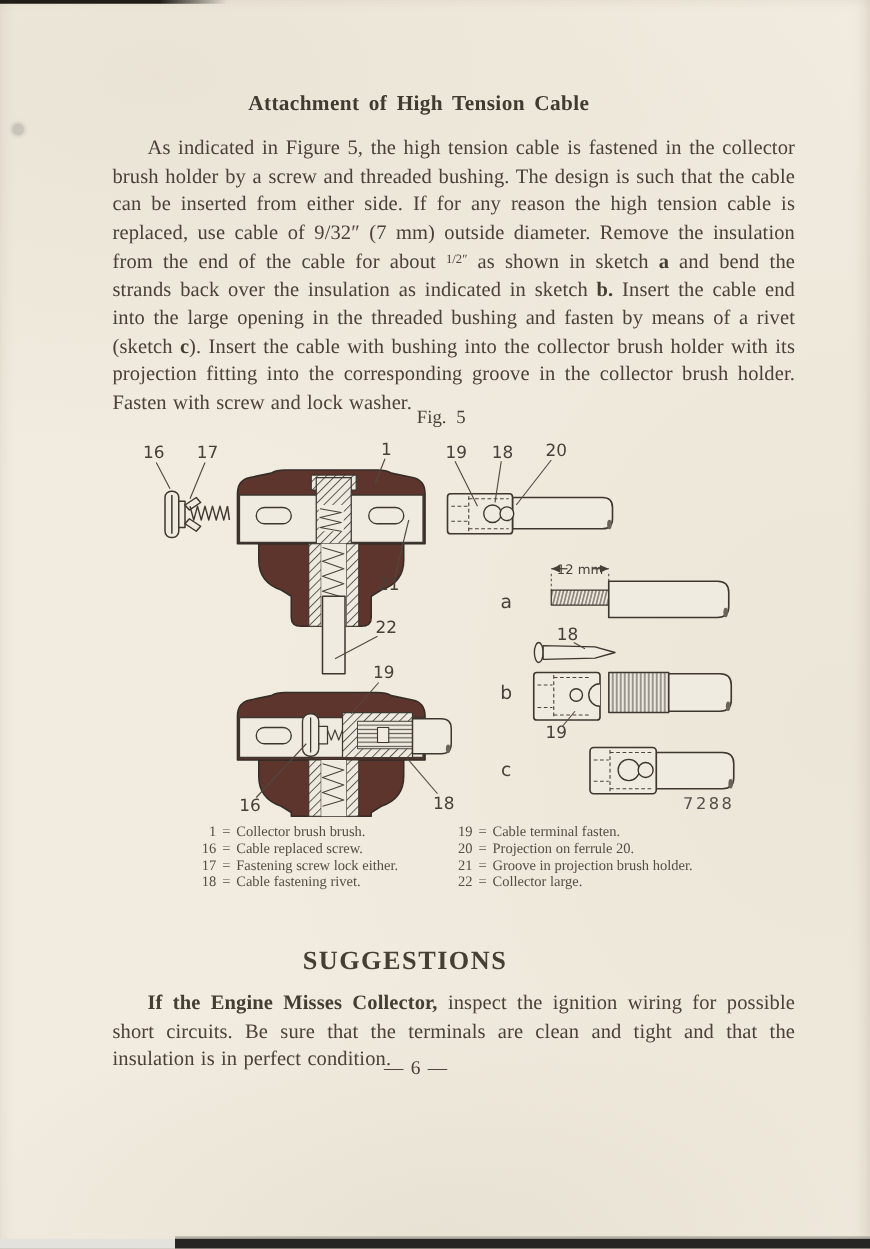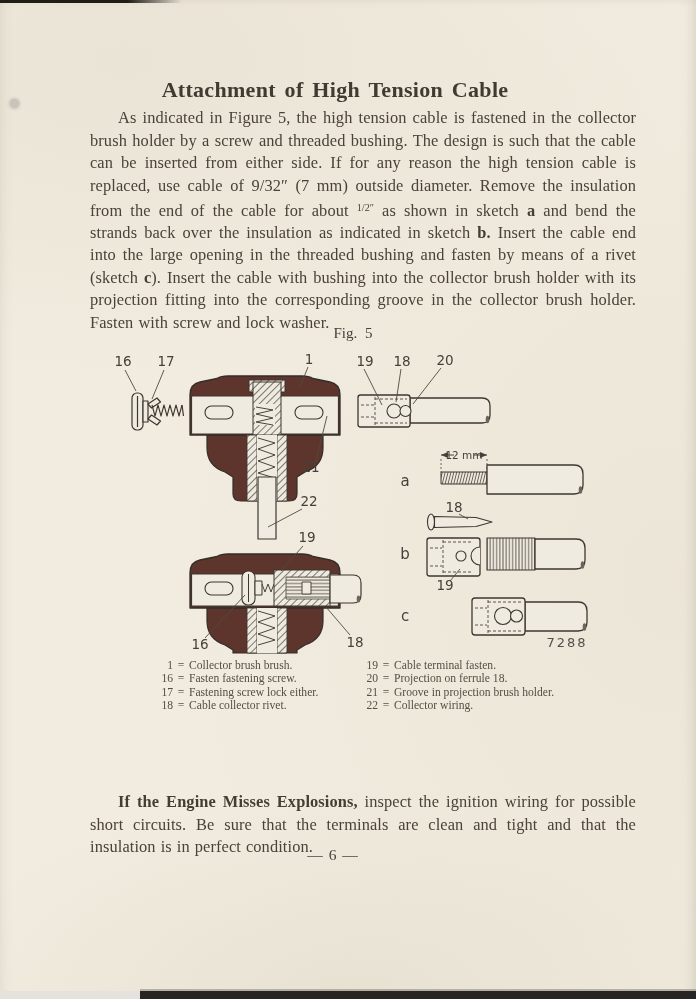--- a/index.html
+++ b/index.html
@@ -22,21 +22,21 @@
     background:linear-gradient(to right,#201d19 70%,rgba(32,29,25,0));}
   .edge-bottom-dark{position:absolute;bottom:0;left:140px;right:0;height:8px;background:#262523;}
   .edge-bottom-line{position:absolute;bottom:8px;left:140px;right:0;height:2px;background:#97938b;opacity:.65;}
   .edge-bottom-light{position:absolute;bottom:0;left:0;width:140px;height:8px;background:#e4e2dd;}
   .paper-dot{position:absolute;left:10px;top:99px;width:9px;height:9px;border-radius:50%;
     background:#c8c4bb;box-shadow:0 0 3px 1px rgba(180,175,165,.6);}
 
   .title{
     position:absolute;top:62px;left:90px;width:546px;
     text-align:center;padding-right:56px;box-sizing:border-box;
-    font-size:22px;font-weight:700;letter-spacing:.3px;word-spacing:3px;color:#403a31;
+    font-size:17px;font-weight:700;letter-spacing:.3px;word-spacing:3px;color:#403a31;
   }
   .body-text{
     font-size:16.4px;line-height:22.4px;text-align:justify;
     letter-spacing:.1px;word-spacing:.8px;color:#4a4238;
   }
   .para-1{position:absolute;top:91px;left:90px;width:546px;}
   .indent{text-indent:28px;display:block;}
   .sup{font-size:.62em;vertical-align:.45em;letter-spacing:0;}
   b{font-weight:700;color:#443d33;}
 
@@ -240,57 +240,58 @@
   <div class="legend">
     <div class="legend-col left">
       <div class="legend-row">
         <span class="legend-num">1</span>
         <span class="legend-eq">=</span>
         <span>Collector brush brush.</span>
       </div>
       <div class="legend-row">
         <span class="legend-num">16</span>
         <span class="legend-eq">=</span>
-        <span>Fasten fastening screw.</span>
+        <span>Cable replaced screw.</span>
       </div>
       <div class="legend-row">
         <span class="legend-num">17</span>
         <span class="legend-eq">=</span>
         <span>Fastening screw lock either.</span>
       </div>
       <div class="legend-row">
         <span class="legend-num">18</span>
         <span class="legend-eq">=</span>
-        <span>Cable collector rivet.</span>
+        <span>Cable fastening rivet.</span>
       </div>
     </div>
     <div class="legend-col right">
       <div class="legend-row">
         <span class="legend-num">19</span>
         <span class="legend-eq">=</span>
         <span>Cable terminal fasten.</span>
       </div>
       <div class="legend-row">
         <span class="legend-num">20</span>
         <span class="legend-eq">=</span>
-        <span>Projection on ferrule 18.</span>
+        <span>Projection on ferrule 20.</span>
       </div>
       <div class="legend-row">
         <span class="legend-num">21</span>
         <span class="legend-eq">=</span>
         <span>Groove in projection brush holder.</span>
       </div>
       <div class="legend-row">
         <span class="legend-num">22</span>
         <span class="legend-eq">=</span>
-        <span>Collector wiring.</span>
+        <span>Collector large.</span>
       </div>
     </div>
   </div>
 
-  <p class="body-text sugg-para indent"><b>If the Engine Misses Explosions,</b><span> inspect the ignition wiring for possible short circuits.  Be sure that the terminals are clean and tight and that the insulation is in perfect condition.</span></p>
+  <h2 class="sugg-head">SUGGESTIONS</h2>
+  <p class="body-text sugg-para indent"><b>If the Engine Misses Collector,</b><span> inspect the ignition wiring for possible short circuits.  Be sure that the terminals are clean and tight and that the insulation is in perfect condition.</span></p>
 
   <div class="page-num">— 6 —</div>
 
   <div class="edge-bottom-line"></div>
   <div class="edge-bottom-dark"></div>
   <div class="edge-bottom-light"></div>
 </div>
 
 </body></html>

